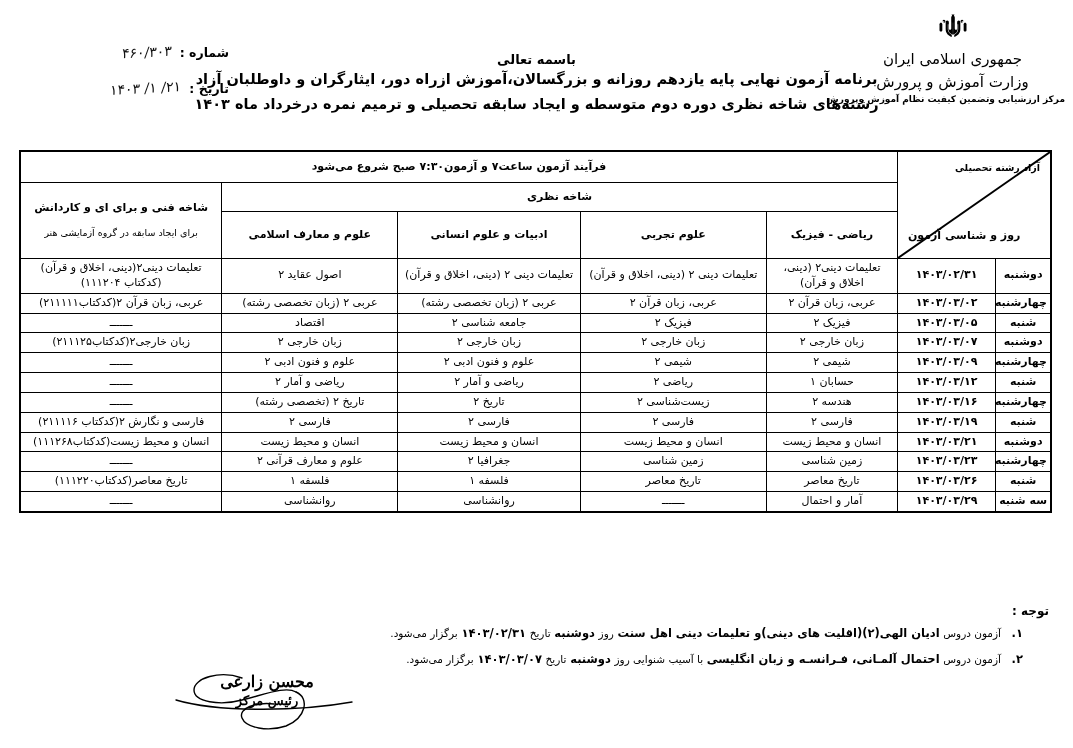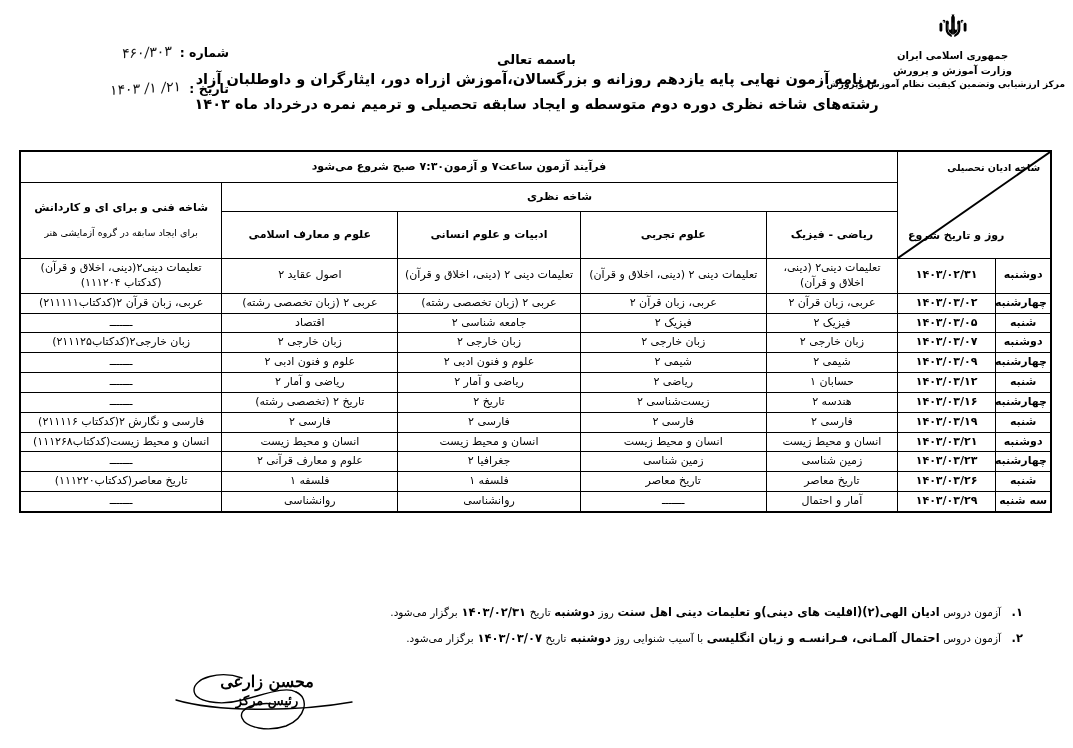--- a/index.html
+++ b/index.html
@@ -42,22 +42,22 @@
     text-align: center;
     line-height: 1.5;
   }
   .emblem {
     display: block;
     margin: 0 auto 4px auto;
     width: 34px;
     height: 30px;
   }
   .org-line {
-    font-size: 10px;
-    font-weight: bold;
+    font-size: 15px;
+    font-weight: normal;
     letter-spacing: 0;
     white-space: nowrap;
   }
   .org-line.small {
     font-size: 9px;
     font-weight: bold;
     text-align: right;
   }
 
   
@@ -346,22 +346,22 @@
           <col class="c-lit">
           <col class="c-isl">
           <col class="c-voc">
       </colgroup>
       <thead>
         <tr>
           <th rowspan="3" colspan="2" class="hdr-corner">
             <svg class="diag" viewBox="0 0 150 110" preserveAspectRatio="none">
               <line x1="0" y1="110" x2="150" y2="0" stroke="#000" stroke-width="2"></line>
             </svg>
-            <span class="lbl-branch">شاخه ادیان تحصیلی</span>
-            <span class="lbl-date">روز و تاریخ شروع</span>
+            <span class="lbl-branch">آزاد رشته تحصیلی</span>
+            <span class="lbl-date">روز و شناسی آزمون</span>
           </th>
           <th colspan="5" class="hdr-process">فرآیند آزمون ساعت۷ و آزمون۷:۳۰ صبح شروع می‌شود</th>
         </tr>
         <tr>
           <th colspan="4" class="hdr-theory">شاخه نظری</th>
           <th rowspan="2" class="hdr-vocational">
             <span>شاخه فنی و برای ای و کاردانش</span>
             <span class="sub">برای ایجاد سابقه در گروه آزمایشی هنر</span>
           </th>
         </tr>
@@ -479,20 +479,21 @@
             <td class="subject dash">ـــــــ</td>
             <td class="subject">روانشناسی</td>
             <td class="subject">روانشناسی</td>
             <td class="vocational dash">ـــــــ</td>
           </tr>
         </tbody>
     </table>
   </div>
 
   <div class="notes">
+    <div class="notes-title">توجه :</div>
 
     <div class="note-row">
       <span class="note-num">۱.</span>
       <span class="note-text"><span class="lite">آزمون دروس</span>
         <b>ادیان الهی(۲)(اقلیت های دینی)و تعلیمات دینی اهل سنت</b>
         <span class="lite">روز</span>
         <b>دوشنبه</b>
         <span class="lite">تاریخ</span>
         <b>۱۴۰۳/۰۲/۳۱</b>
         <span class="lite">برگزار می‌شود.</span>

